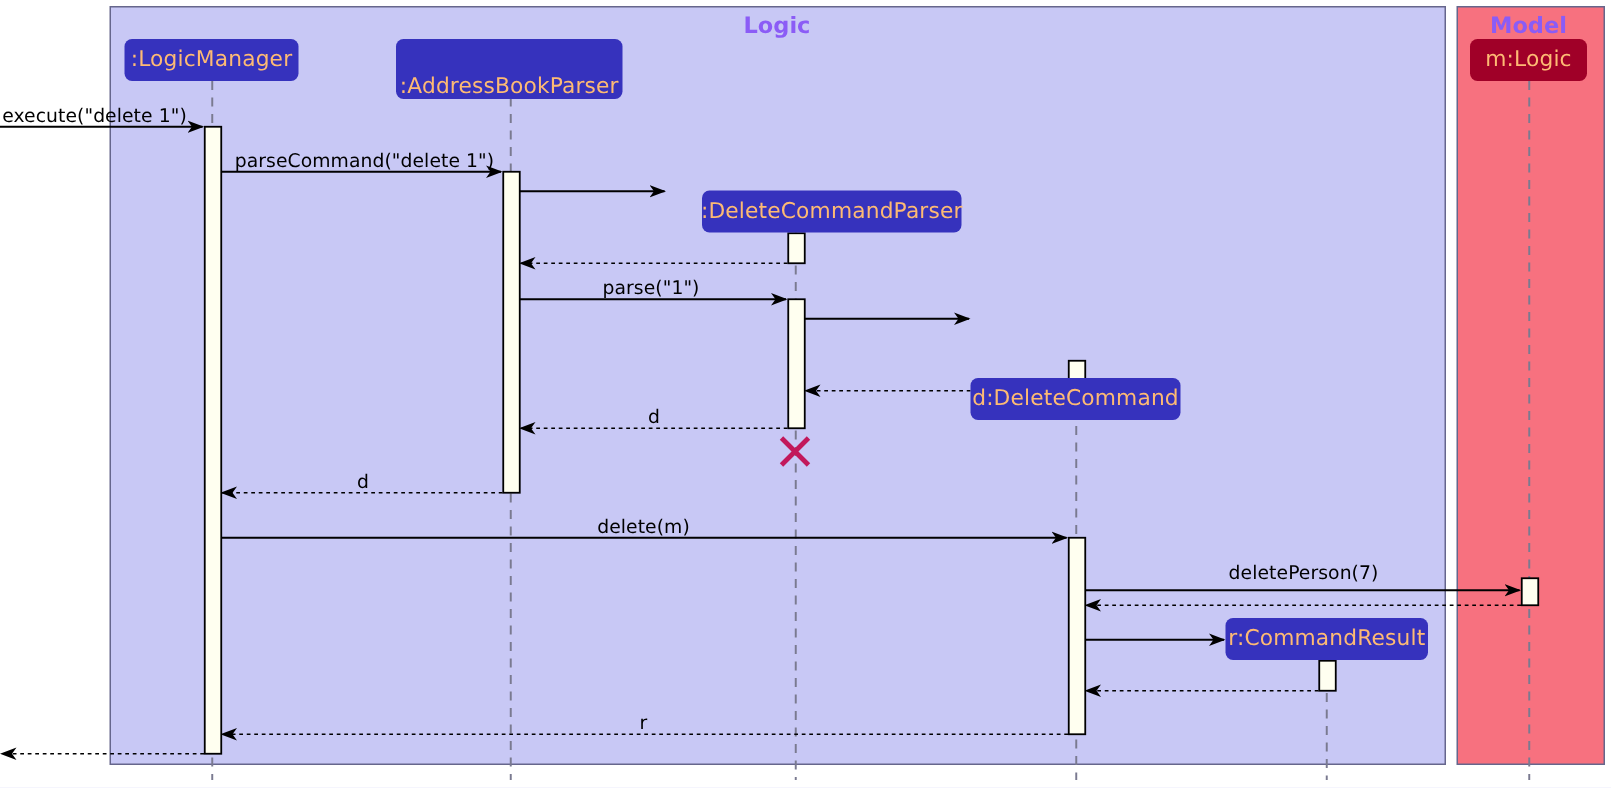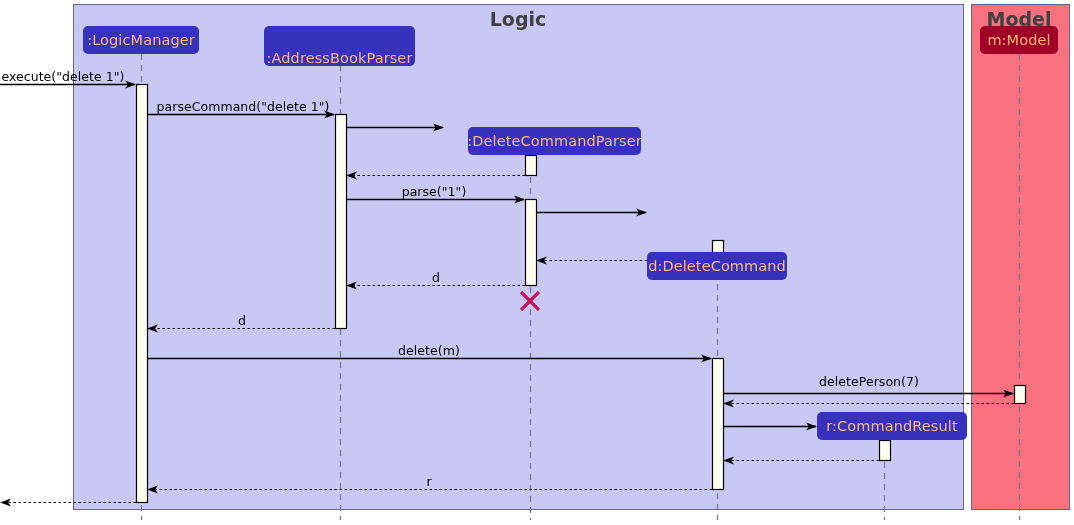--- a/index.html
+++ b/index.html
@@ -34,22 +34,22 @@
     box-sizing: border-box;
     padding: 0 10px;
     white-space: nowrap;
     letter-spacing: 0.1px;
   }
   .participant-box.model-actor {
     background: #a00028;
   }
   .group-label {
     position: absolute;
-    color: #404040;
-    font-size: 19px;
+    color: #8b5cf6;
+    font-size: 15px;
     font-weight: bold;
     text-align: center;
     white-space: nowrap;
   }
   .msg-label {
     position: absolute;
     color: #000000;
     font-size: 12.5px;
     white-space: nowrap;
     text-align: center;
@@ -132,20 +132,20 @@
       </div>
       <div class="participant-box" style="left: 264px; top: 26px; width: 151px; height: 40px; align-items: flex-end;">
         <span>:AddressBookParser</span>
       </div>
       <div class="participant-box" style="left: 468px; top: 127px; width: 173px; height: 28px;">
         <span>:DeleteCommandParser</span>
       </div>
       <div class="participant-box" style="left: 647px; top: 212px; width: 140px; height: 28px; margin-top: 40px;">
         <span>d:DeleteCommand</span>
       </div>
-      <div class="participant-box" style="left: 817px; top: 412px; width: 150px; height: 28px;">
+      <div class="participant-box" style="left: 817px; top: 412px; width: 135px; height: 28px;">
         <span>r:CommandResult</span>
       </div>
       <div class="participant-box model-actor" style="left: 980px; top: 26px; width: 78px; height: 28px;">
-        <span>m:Model</span>
+        <span>m:Logic</span>
       </div>
     </div>
 </div>
 
 </body></html>

